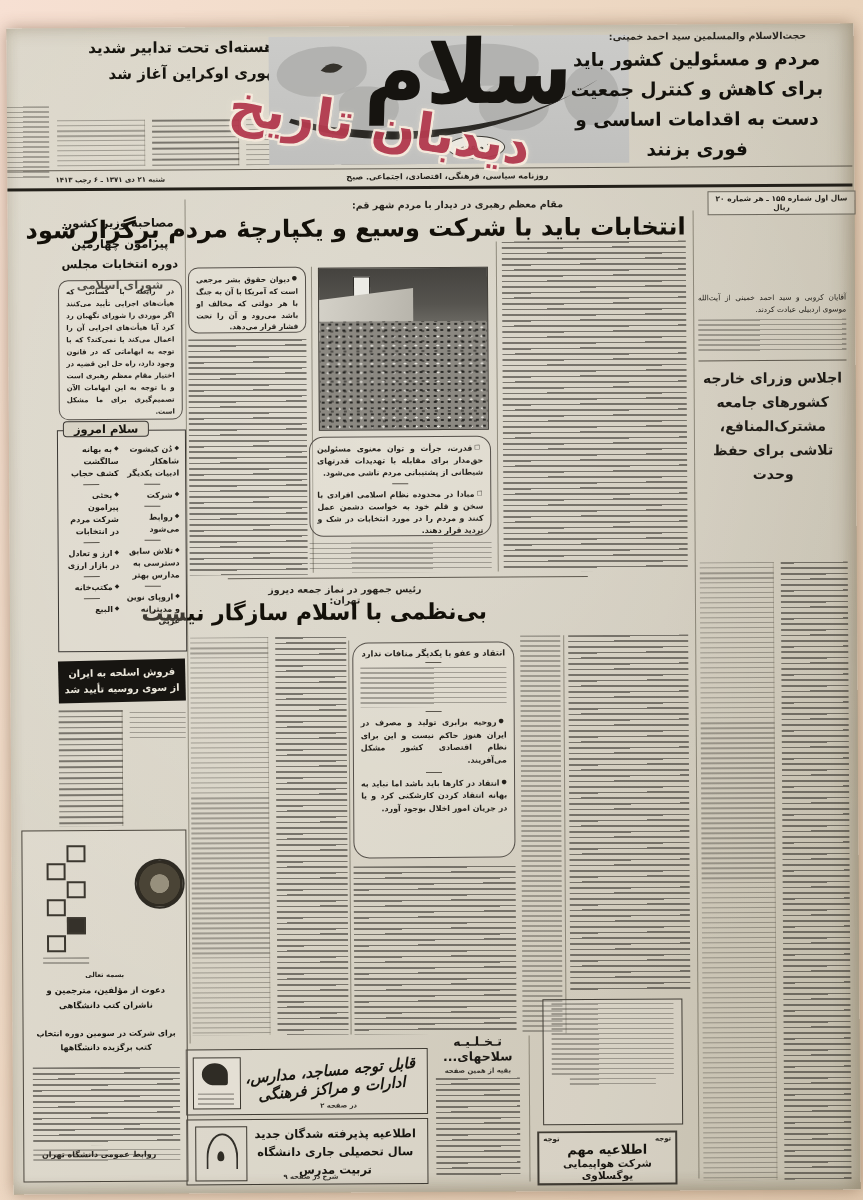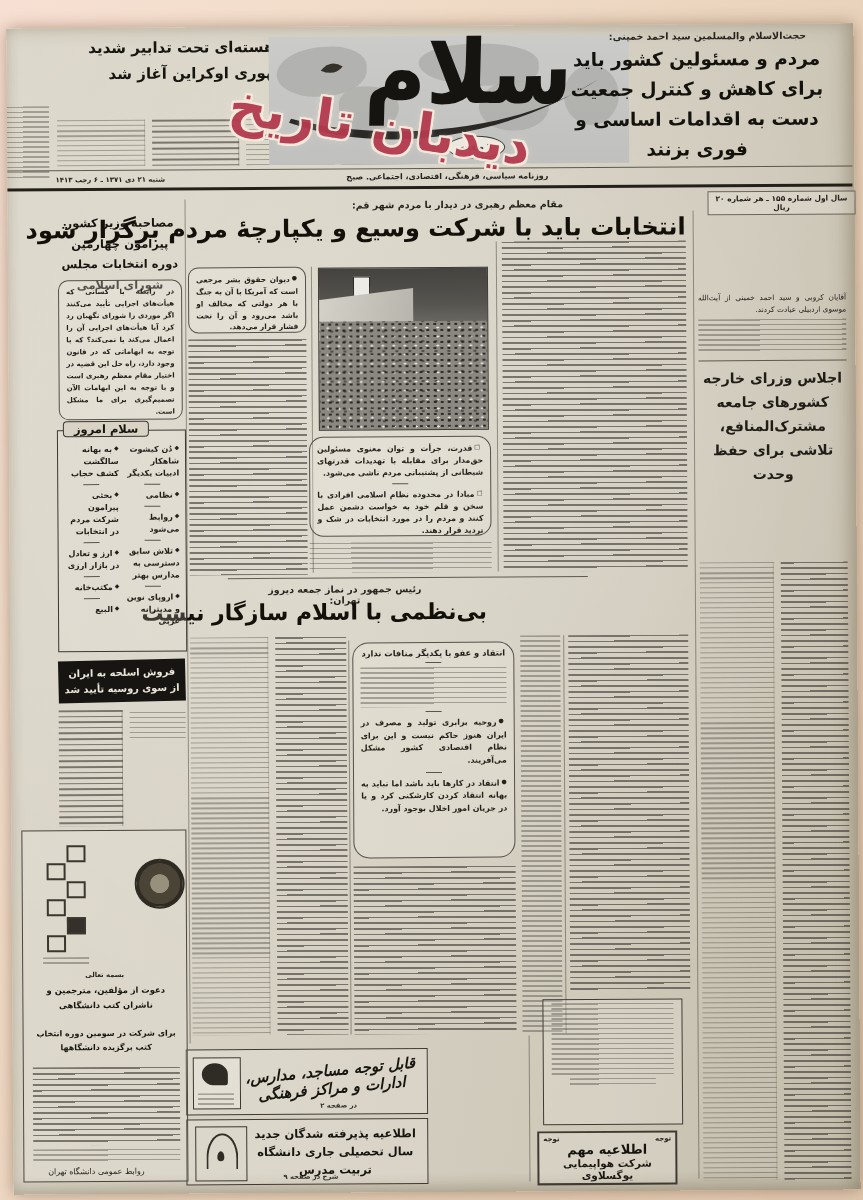--- a/index.html
+++ b/index.html
@@ -183,20 +183,26 @@
 
   <div class="adbox" style="left:173px;top:1092px;width:242px;height:66px">
     <div class="abs" style="left:8px;top:6px;width:50px;height:53px;border:1.5px solid #3b372f">
       <div style="position:absolute;left:10px;top:6px;width:28px;height:34px;border:2px solid #33302a;border-bottom:none;border-radius:50% 50% 0 0/70% 70% 0 0"></div>
       <div style="position:absolute;left:21px;top:24px;width:7px;height:10px;border-radius:50% 50% 50% 50%/60% 60% 40% 40%;background:#2f2c25"></div>
     </div>
     <div class="c" style="position:absolute;left:64px;top:6px;width:168px;font-size:11.5px;font-weight:800;line-height:1.55;color:#17150f">اطلاعیه پذیرفته شدگان جدید سال تحصیلی جاری دانشگاه تربیت مدرس</div>
     <div class="note" style="position:absolute;left:96px;bottom:3px">شرح در صفحه ۹</div>
   </div>
 
+  <div class="abs" style="left:423px;top:1008px;width:84px;height:152px">
+    <div class="c" style="font-size:12.5px;font-weight:800;color:#1b1813">تـخـلـیـه</div>
+    <div class="c" style="font-size:12.5px;font-weight:800;color:#1b1813">سلاحهای...</div>
+    <div class="c note" style="margin:3px 0">بقیه از همین صفحه</div>
+    <div class="fx" style="height:100px"></div>
+  </div>
   <div class="vr" style="left:516px;top:1010px;height:146px"></div>
 
   <div class="adbox" style="left:530px;top:974px;width:140px;height:126px;border-width:1px">
     <div class="fx2" style="margin:3px 8px;height:72px"></div>
     <div class="fx2" style="margin:0 26px;height:7px"></div>
   </div>
 
   <div class="adbox" style="left:524px;top:1106px;width:140px;height:54px;border-width:2px">
     <div style="position:absolute;right:4px;top:2px;font-size:7px;font-weight:700">توجه</div>
     <div style="position:absolute;left:4px;top:2px;font-size:7px;font-weight:700">توجه</div>
@@ -220,21 +226,21 @@
     <div class="j" style="font-size:7px;font-weight:700;line-height:1.72">در رابطه با کسانی که هیأت‌های اجرایی تأیید می‌کنند اگر موردی را شورای نگهبان رد کرد آیا هیأت‌های اجرایی آن را اعمال می‌کند یا نمی‌کند؟ که با توجه به ابهاماتی که در قانون وجود دارد، راه حل این قضیه در اختیار مقام معظم رهبری است و با توجه به این ابهامات الآن تصمیم‌گیری برای ما مشکل است.</div>
     <div class="note" style="text-align:left;margin-top:2px">بقیه در صفحه ۲</div>
   </div>
 
   <div class="st-box" style="left:48px;top:402px;width:127px;height:220px">
     <div class="st-tab">سلام امروز</div>
     <div style="display:flex;gap:6px;padding:12px 6px 4px;height:196px;box-sizing:border-box">
       <div style="flex:1">
         <div class="st-item"><span class="bullet">◆</span><span>دُن کیشوت شاهکار ادبیات یکدیگر</span></div>
         <div class="idash"></div>
-        <div class="st-item"><span class="bullet">◆</span><span>نظامی</span></div>
+        <div class="st-item"><span class="bullet">◆</span><span>شرکت</span></div>
         <div class="idash"></div>
         <div class="st-item"><span class="bullet">◆</span><span>روابط می‌شود</span></div>
         <div class="idash"></div>
         <div class="st-item"><span class="bullet">◆</span><span>تلاش سابق دسترسی به مدارس بهتر</span></div>
         <div class="idash"></div>
         <div class="st-item"><span class="bullet">◆</span><span>اروپای نوین و مدیترانه غربی</span></div>
       </div>
       <div style="flex:1">
         <div class="st-item"><span class="bullet">◆</span><span>به بهانه سالگشت کشف حجاب</span></div>
         <div class="idash"></div>
@@ -268,16 +274,16 @@
       <div class="sq" style="left:44px;top:86px;background:#35312a"></div>
       <div class="sq" style="left:24px;top:104px"></div>
     </div>
     <div class="fx2" style="position:absolute;left:20px;top:126px;width:46px;height:7px"></div>
     <div class="seal" style="left:112px;top:28px;width:46px;height:46px"></div>
     <div class="c" style="position:absolute;left:0;top:140px;width:100%;font-size:6.8px;font-weight:700">بسمه تعالی</div>
     <div class="c" style="position:absolute;left:8px;top:152px;width:149px;font-size:8.4px;font-weight:800;line-height:1.8;color:#17150f">دعوت از مؤلفین، مترجمین و ناشران کتب دانشگاهی</div>
     <div class="c" style="position:absolute;left:8px;top:196px;width:149px;font-size:8px;font-weight:800;line-height:1.7;color:#17150f">برای شرکت در سومین دوره انتخاب کتب برگزیده دانشگاهها</div>
     <div class="fx" style="position:absolute;left:9px;top:236px;width:147px;height:78px"></div>
     <div class="fx2" style="position:absolute;left:9px;top:318px;width:147px;height:12px"></div>
-    <div style="position:absolute;left:12px;top:336px;width:120px;text-align:center;font-size:8px;font-weight:400">روابط عمومی دانشگاه تهران</div>
+    <div style="position:absolute;left:12px;top:319px;width:120px;text-align:right;font-size:8px;font-weight:700">روابط عمومی دانشگاه تهران</div>
   </div>
 
 </div>
 
 </body></html>

